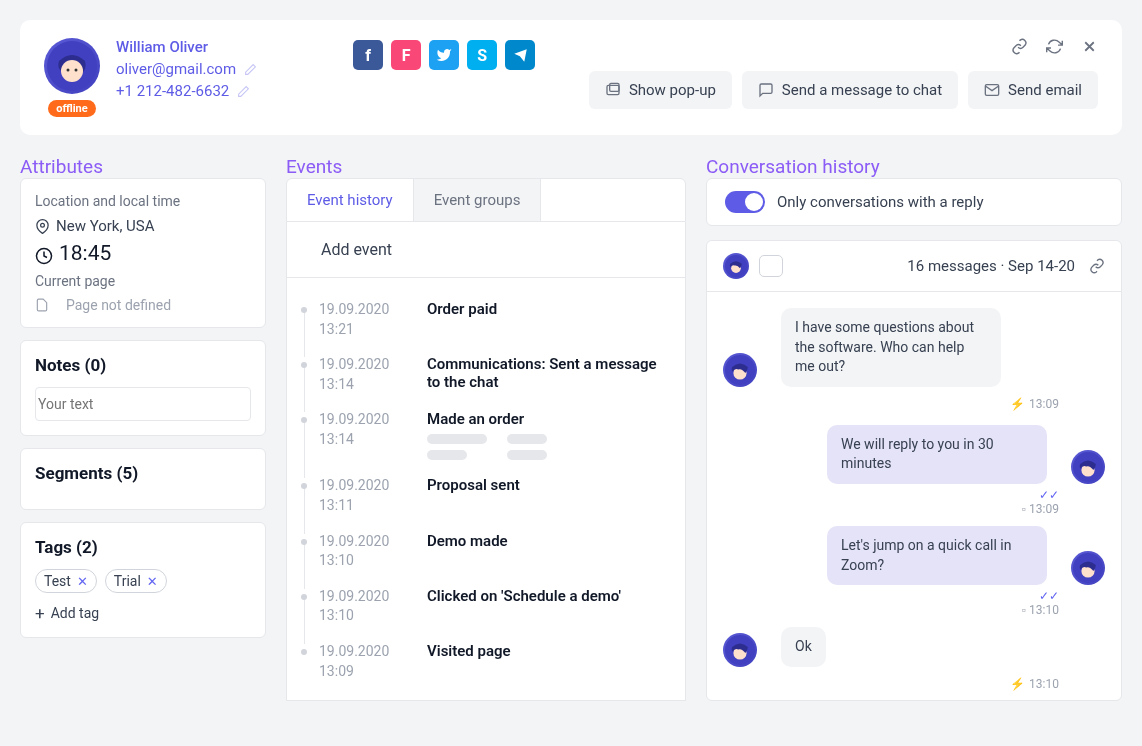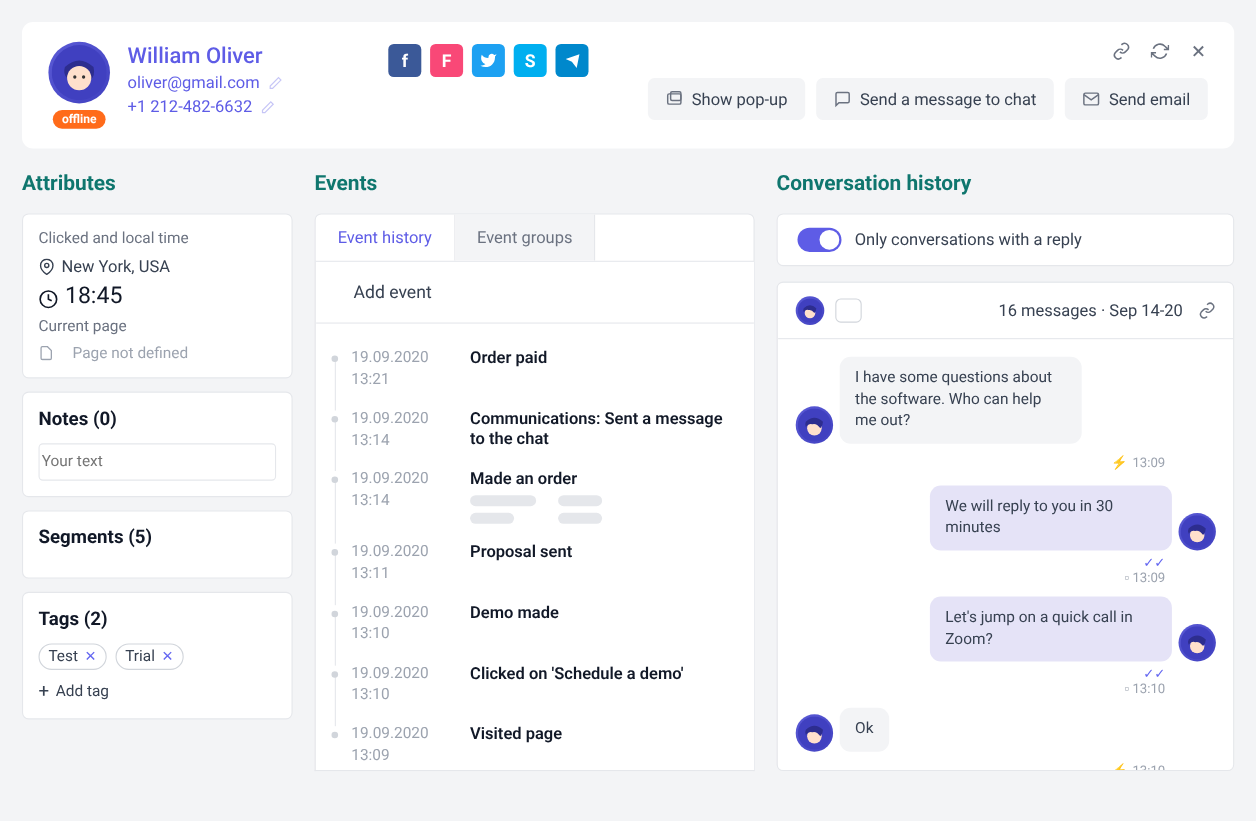--- a/index.html
+++ b/index.html
@@ -2,38 +2,38 @@
 <html><head>
 <meta charset="utf-8">
 <style>
 *{box-sizing:border-box;margin:0;padding:0;font-family:-apple-system,BlinkMacSystemFont,"Segoe UI",Roboto,sans-serif}
 body{background:#f3f4f6;padding:0;width:1142px;height:746px;overflow:hidden}
 .hdr{background:#fff;border-radius:10px;margin:20px 20px 0 20px;padding:18px 24px;display:flex;align-items:flex-start;justify-content:space-between}
 .hdr-left{display:flex;gap:16px}
 .avatar{width:56px;height:56px;border-radius:50%;background:linear-gradient(135deg,#5b5bd6,#4040c0);display:flex;align-items:center;justify-content:center;flex-shrink:0}
 .avatar svg{width:50px;height:50px}
 .profile-info{display:flex;flex-direction:column;gap:4px}
-.name{color:#5E5CE6;font-size:20px;font-weight:500}
+.name{color:#5E5CE6;font-size:15px;font-weight:500}
 .email,.phone{color:#5E5CE6;font-size:15px;display:flex;align-items:center;gap:8px}
 .edit-ic{width:13px;height:13px;opacity:.35;cursor:pointer}
 .badge-wrap{display:flex;flex-direction:column;align-items:center;gap:4px}
 .offline{background:#ff6b1a;color:#fff;font-size:11px;font-weight:700;padding:2px 8px;border-radius:10px;margin-top:2px}
 .hdr-right{display:flex;flex-direction:column;gap:16px;align-items:flex-end}
 .top-icons{display:flex;gap:18px;align-items:center}
 .top-icons svg{width:17px;height:17px;stroke:#6b7280;cursor:pointer}
 .social{display:flex;gap:8px;margin-left:80px;margin-top:2px}
 .sic{width:30px;height:30px;border-radius:5px;display:flex;align-items:center;justify-content:center;color:#fff;font-size:16px;cursor:pointer}
 .fb{background:#3b5998}.fs{background:#f94877}.tw{background:#1da1f2}.sk{background:#00aff0}.tg{background:#0088cc}
 .action-row{display:flex;gap:10px}
 .abtn{background:#f3f4f6;border:none;padding:10px 16px;border-radius:6px;font-size:15px;color:#374151;display:flex;align-items:center;gap:8px;cursor:pointer}
 .abtn svg{width:16px;height:16px;stroke:#6b7280}
 .cols{display:flex;gap:20px;padding:20px;height:calc(746px - 160px)}
 .col{display:flex;flex-direction:column}
 .col1{width:246px}.col2{width:400px}.col3{flex:1}
-h2{font-size:19px;font-weight:700;color:#0f766e;margin-bottom:16px}
+h2{font-size:19px;font-weight:400;color:#8b5cf6;}
 .card{background:#fff;border:1px solid #e5e7eb;border-radius:6px;padding:14px;margin-bottom:12px}
 .sub{color:#6b7280;font-size:14px;margin-bottom:8px}
 .loc{display:flex;align-items:center;gap:6px;font-size:15px;color:#374151;margin-bottom:6px}
 .time{display:flex;align-items:flex-end;gap:6px;font-size:21px;color:#111827;margin-bottom:8px}
 .page-nd{display:flex;align-items:center;gap:17px;font-size:14px;color:#9ca3af}
 .card h3{font-size:17px;font-weight:700;color:#111827;margin-bottom:12px}
 .notes-in{width:100%;border:1px solid #e5e7eb;border-radius:4px;padding:8px 2px;font-size:14px}
 .chips{display:flex;flex-wrap:wrap;gap:6px}
 .chip{background:#9ca3af;color:#fff;font-size:13px;padding:4px 10px;border-radius:12px}
 .tag{border:1px solid #d1d5db;border-radius:12px;padding:3px 8px;font-size:14px;display:flex;align-items:center;gap:6px;color:#374151}
@@ -57,21 +57,21 @@
 .toggle{width:40px;height:22px;background:#5E5CE6;border-radius:11px;position:relative;cursor:pointer}
 .toggle:after{content:"";position:absolute;right:2px;top:2px;width:18px;height:18px;background:#fff;border-radius:50%}
 .conv-body{background:#fff;border:1px solid #e5e7eb;border-radius:6px;flex:1;overflow:auto}
 .conv-hdr{display:flex;align-items:center;justify-content:space-between;padding:12px 16px;border-bottom:1px solid #e5e7eb}
 .conv-hdr-l{display:flex;align-items:center;gap:10px}
 .sm-av{width:26px;height:26px;border-radius:50%;background:linear-gradient(135deg,#5b5bd6,#4040c0);display:flex;align-items:center;justify-content:center}
 .sm-av svg{width:22px;height:22px}
 .chat-ic{width:24px;height:22px;border:1.5px solid #d1d5db;border-radius:5px;position:relative}
 .conv-meta{font-size:15px;color:#374151}
 .msgs{padding:16px}
-.msg-row{display:flex;gap:6px;margin-bottom:10px;align-items:flex-end}
+.msg-row{display:flex;gap:24px;margin-bottom:10px;align-items:flex-end}
 .msg-row.r{justify-content:flex-end}
 .bubble{max-width:220px;padding:10px 14px;border-radius:10px;font-size:14px;line-height:1.4}
 .b-in{background:#f3f4f6;color:#374151}
 .b-out{background:#e5e3f7;color:#374151}
 .msg-meta{font-size:12px;color:#9ca3af;margin:2px 0 14px 0;display:flex;align-items:center;gap:4px}
 .msg-meta.r{justify-content:flex-end;margin-right:46px}
 .m-av{width:34px;height:34px;border-radius:50%;background:linear-gradient(135deg,#5b5bd6,#4040c0);display:flex;align-items:center;justify-content:center;flex-shrink:0}
 .m-av svg{width:30px;height:30px}
 </style>
 </head>
@@ -162,21 +162,21 @@
           <span>Send email</span>
         </button>
     </div>
   </div>
 </div>
 
 <div class="cols">
   <div class="col col1">
     <h2>Attributes</h2>
     <div class="card">
-      <div class="sub">Clicked and local time</div>
+      <div class="sub">Location and local time</div>
       <div class="loc">
           <svg width="15" height="15" viewBox="0 0 24 24" fill="none" stroke="#374151" stroke-width="2">
             <path d="M21 10c0 7-9 13-9 13s-9-6-9-13a9 9 0 0118 0z"></path>
             <circle cx="12" cy="10" r="3"></circle>
           </svg>
           <span>New York, USA</span>
         </div>
       <div class="time">
           <svg width="18" height="18" viewBox="0 0 24 24" fill="none" stroke="#111827" stroke-width="2">
             <circle cx="12" cy="12" r="10"></circle>

